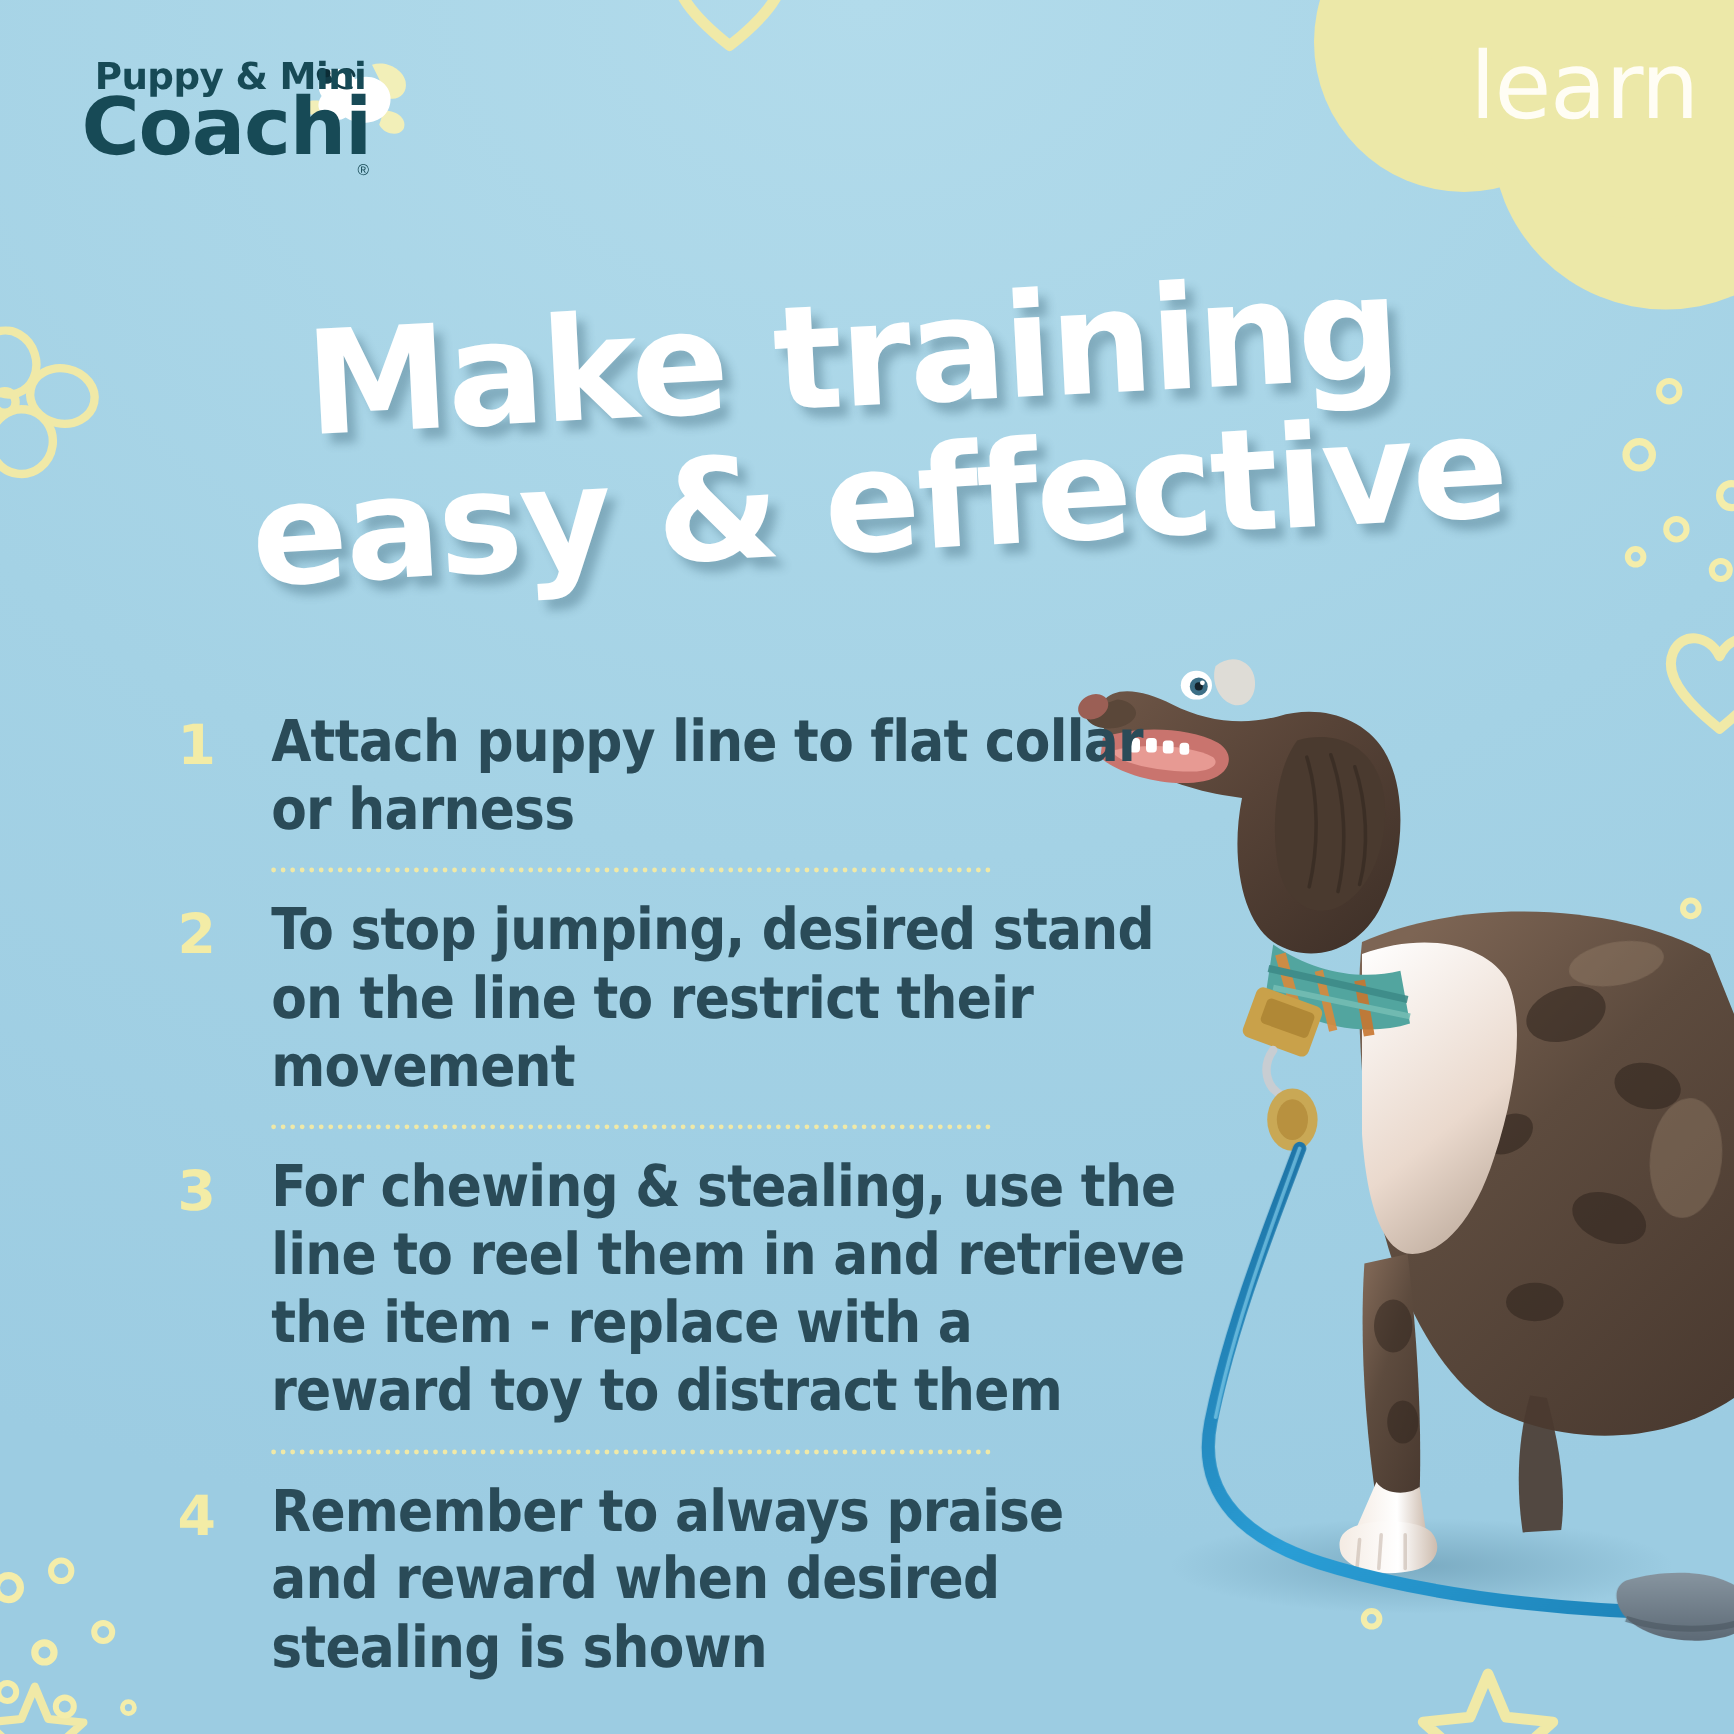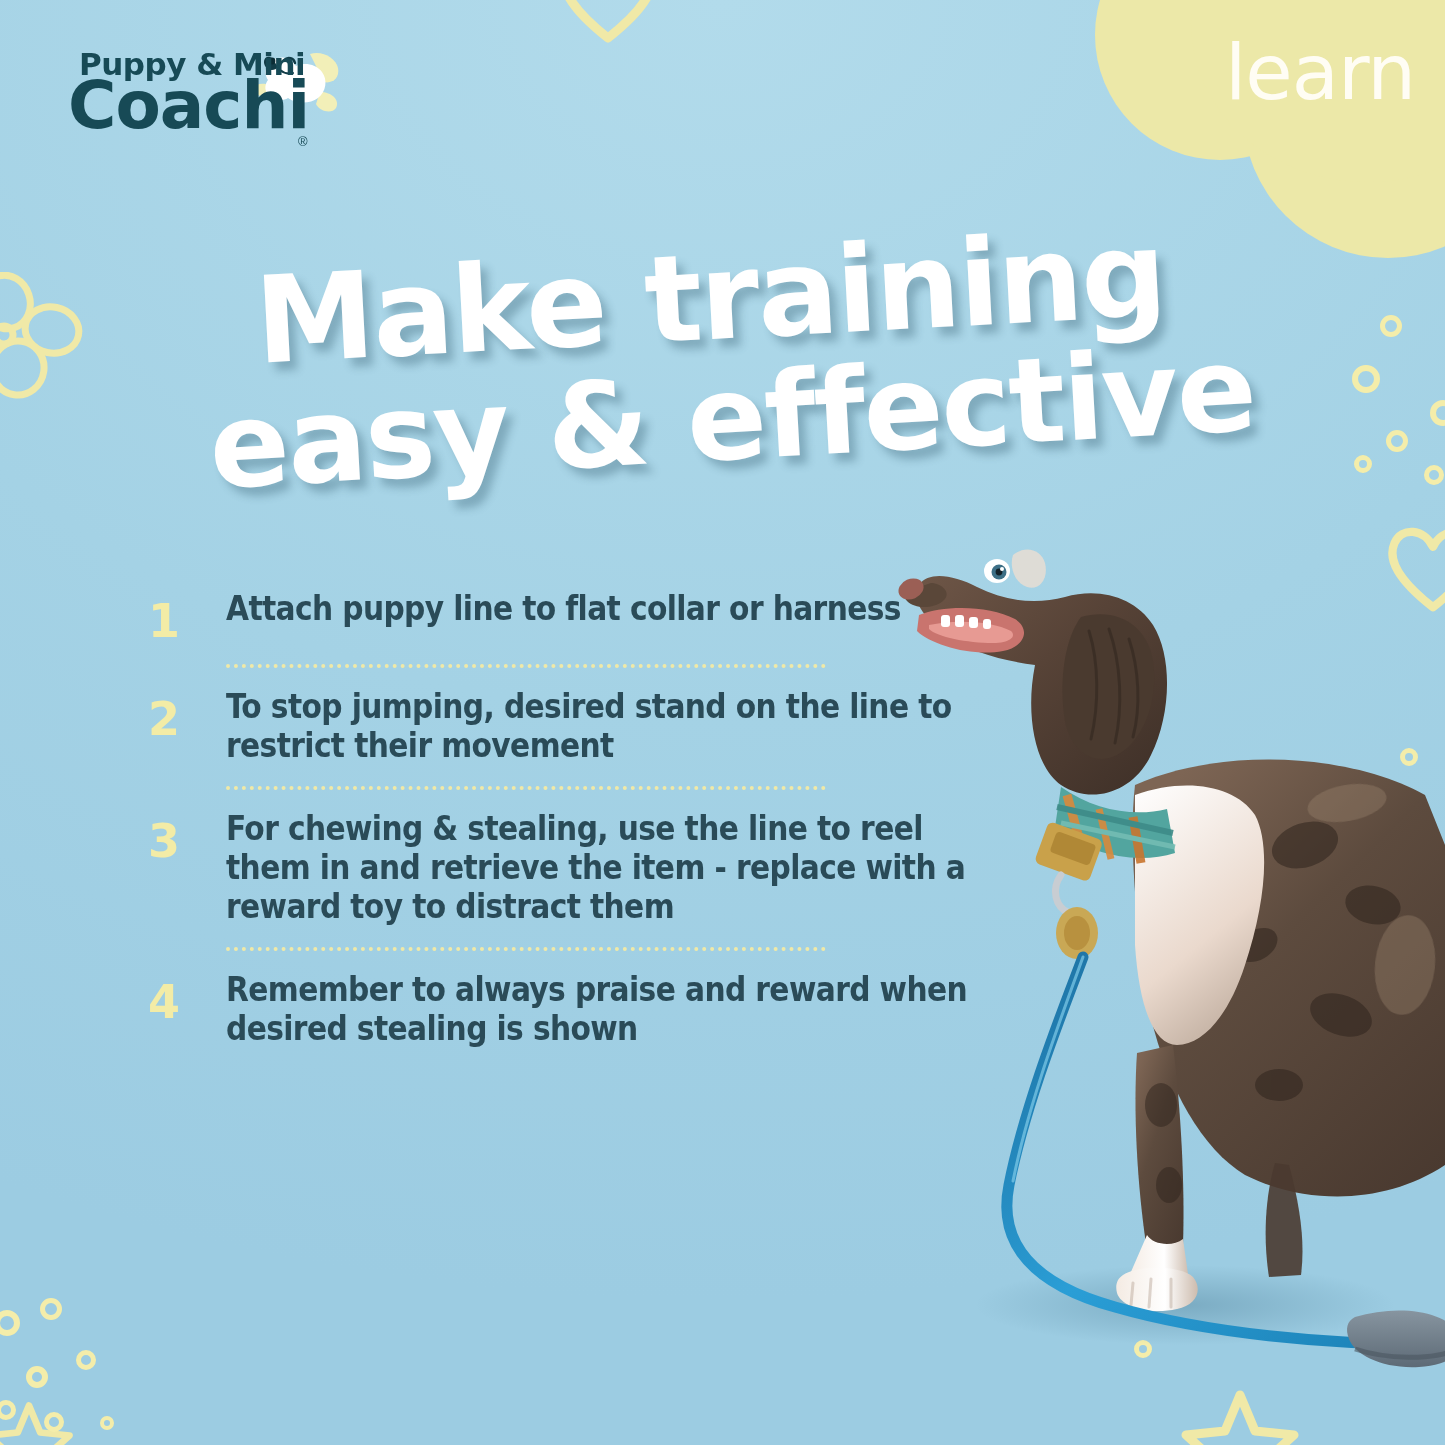--- a/index.html
+++ b/index.html
@@ -104,21 +104,21 @@
     font-family:"DejaVu Sans", sans-serif;
     font-size:46px;
     font-weight:700;
     line-height:1.0;
     padding-top:8px;
   }
   .step-text{
     flex:1 1 auto;
     color:#2a4b58;
     font-family:"DejaVu Sans Condensed","DejaVu Sans", sans-serif;
-    font-size:33px;
+    font-size:48px;
     font-weight:700;
     line-height:1.18;
     letter-spacing:-0.6px;
   }
   .divider{
     height:0;
     margin:20px 0 20px 78px;
     border-top:4px dotted #f0e9a7;
     width:600px;
   }

